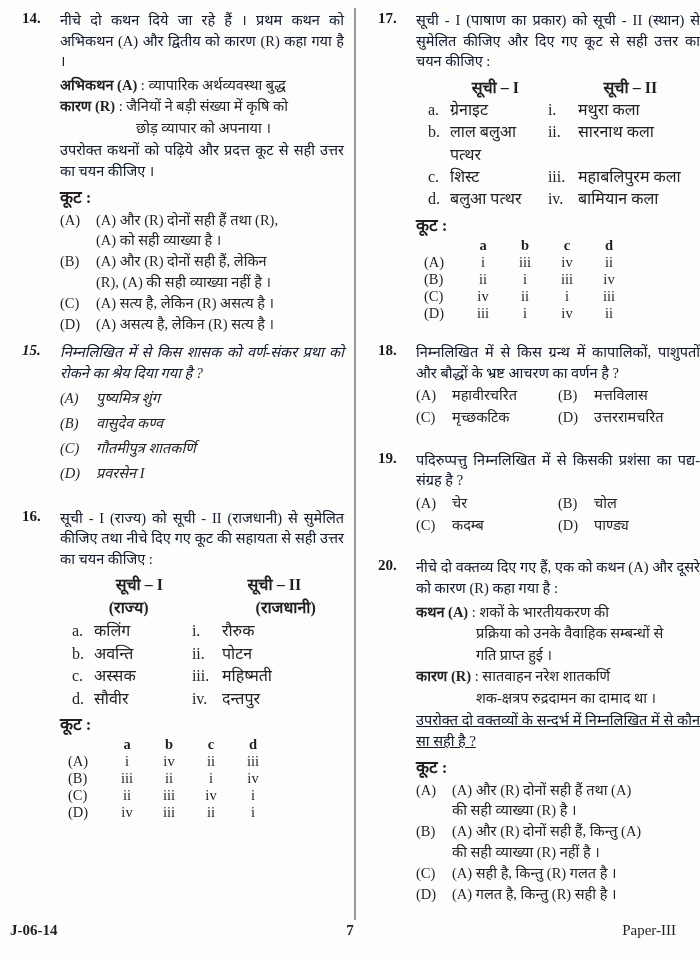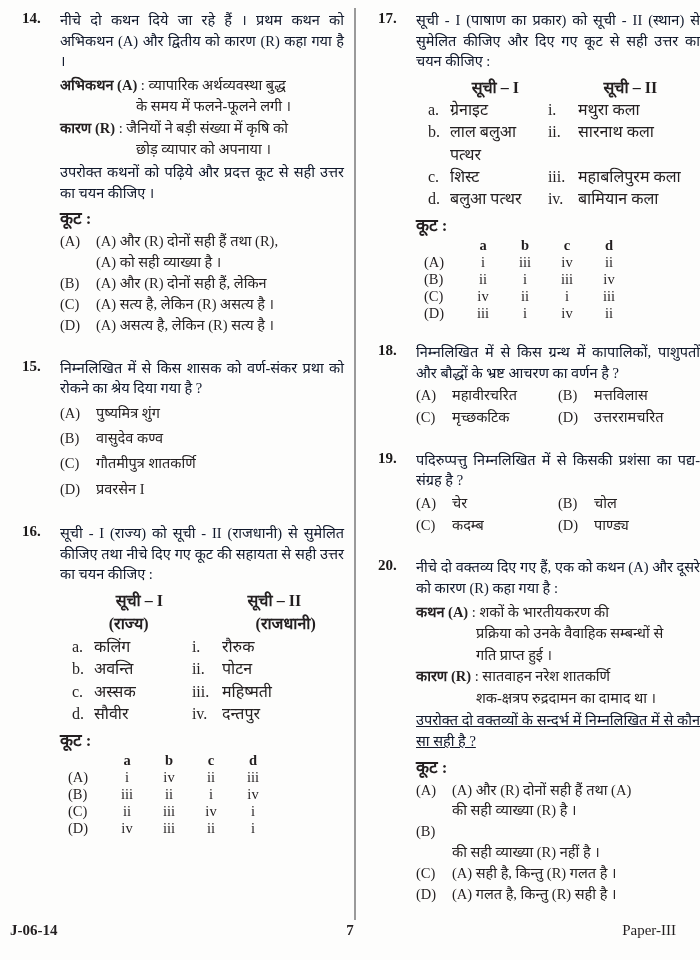--- a/index.html
+++ b/index.html
@@ -104,56 +104,56 @@
 
     <div class="q" style="margin-top:10px;">
       <div class="qnum">14.</div>
       <div class="qbody">
         <div class="stem">नीचे दो कथन दिये जा रहे हैं । प्रथम कथन को अभिकथन (A) और द्वितीय को कारण (R) कहा गया है ।</div>
         <div class="ar">
           <div class="ar-row">
             <span class="ar-lab">अभिकथन  (A)</span>
             <span>: व्यापारिक अर्थव्यवस्था बुद्ध</span>
           </div>
-          <div class="ar-row" style="padding-left:76px;text-indent:0;">के समय में फलने-फूलने लगी ।</div>
           <div class="ar-row">
             <span class="ar-lab">कारण (R)</span>
             <span>: जैनियों ने बड़ी संख्या में कृषि को</span>
           </div>
           <div class="ar-row" style="padding-left:76px;text-indent:0;">छोड़ व्यापार को अपनाया ।</div>
         </div>
         <div class="stem" style="margin-top:2px;">उपरोक्त कथनों को पढ़िये और प्रदत्त कूट से सही उत्तर का चयन कीजिए ।</div>
         <div class="code-label">कूट :</div>
         <div class="opts">
           <div class="opt">
             <span class="opt-key">(A)</span>
             <span class="opt-txt">
               <span>(A) और (R) दोनों सही हैं तथा (R),</span><br>
               <span>(A) को सही व्याख्या है ।</span>
             </span>
           </div>
           <div class="opt">
             <span class="opt-key">(B)</span>
             <span class="opt-txt">
               <span>(A) और (R) दोनों सही हैं, लेकिन</span><br>
+              <span>(R), (A) की सही व्याख्या नहीं है ।</span>
             </span>
           </div>
           <div class="opt">
             <span class="opt-key">(C)</span>
             <span class="opt-txt">(A) सत्य है, लेकिन (R) असत्य है ।</span>
           </div>
           <div class="opt">
             <span class="opt-key">(D)</span>
             <span class="opt-txt">(A) असत्य है, लेकिन (R) सत्य है ।</span>
           </div>
         </div>
       </div>
     </div>
 
-    <div class="q" style="margin-top:22px;">
+    <div class="q" style="margin-top:8px;font-style:italic;">
       <div class="qnum">15.</div>
       <div class="qbody">
         <div class="stem">निम्नलिखित में से किस शासक को वर्ण-संकर प्रथा को रोकने का श्रेय दिया गया है ?</div>
         <div class="opts" style="margin-top:4px;">
           <div class="opt" style="margin-bottom:5px;">
             <span class="opt-key">(A)</span>
             <span class="opt-txt">पुष्यमित्र शुंग</span>
           </div>
           <div class="opt" style="margin-bottom:5px;">
             <span class="opt-key">(B)</span>
@@ -456,21 +456,21 @@
           <div class="opt">
             <span class="opt-key">(A)</span>
             <span class="opt-txt">
               <span>(A) और (R) दोनों सही हैं तथा (A)</span><br>
               <span>की सही व्याख्या (R) है ।</span>
             </span>
           </div>
           <div class="opt">
             <span class="opt-key">(B)</span>
             <span class="opt-txt">
-              <br>
+              <span>(A) और (R) दोनों सही हैं, किन्तु (A)</span><br>
               <span>की सही व्याख्या (R) नहीं है ।</span>
             </span>
           </div>
           <div class="opt">
             <span class="opt-key">(C)</span>
             <span class="opt-txt">(A) सही है, किन्तु (R) गलत है ।</span>
           </div>
           <div class="opt">
             <span class="opt-key">(D)</span>
             <span class="opt-txt">(A) गलत है, किन्तु (R) सही है ।</span>

